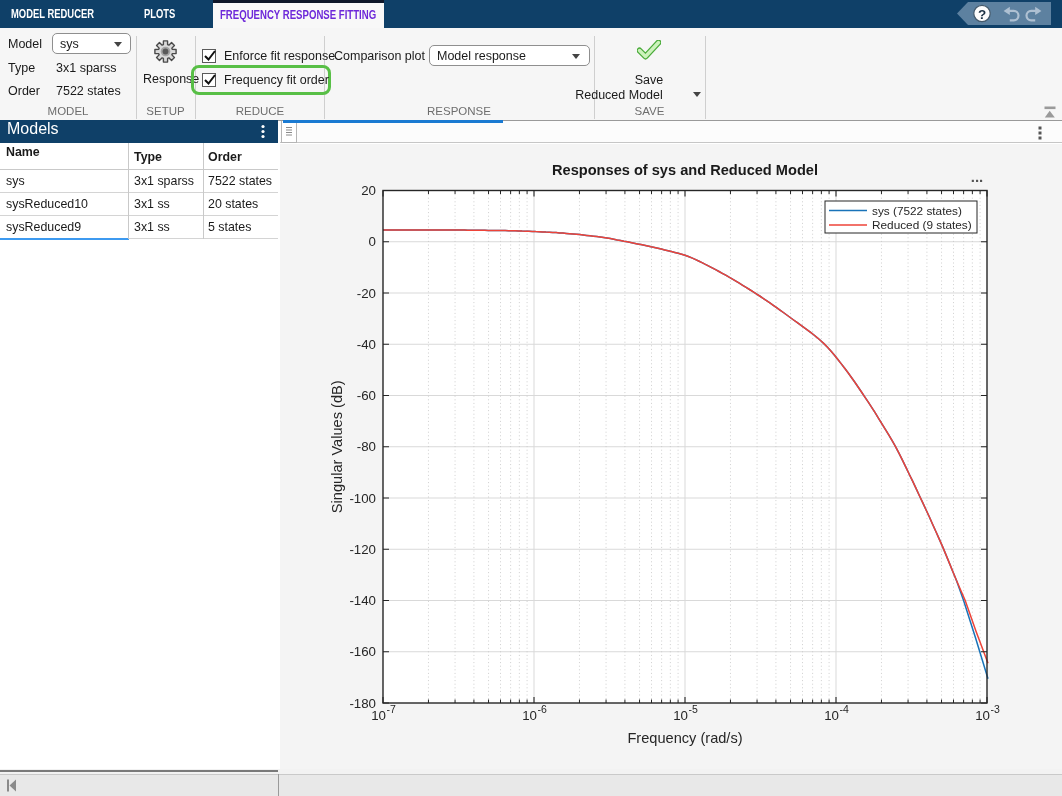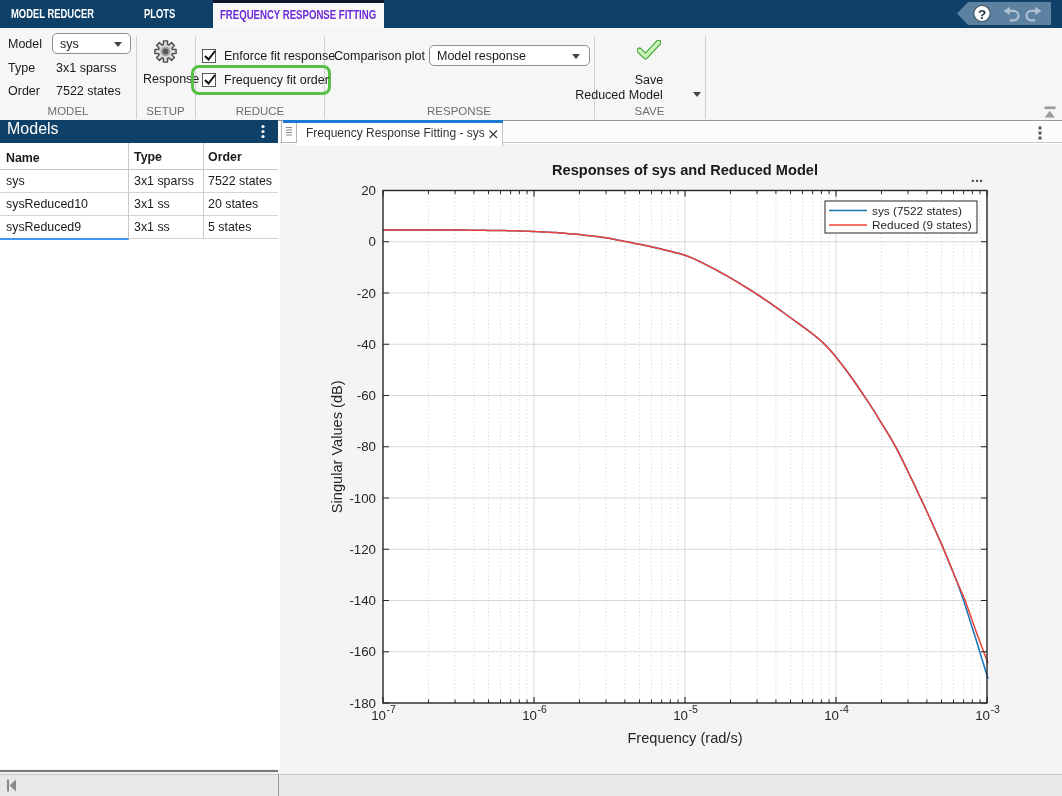--- a/index.html
+++ b/index.html
@@ -125,21 +125,21 @@
   <svg style="position:absolute;left:256px;top:4px" width="14" height="15">
         <g fill="#fff">
           <circle cx="7" cy="2.5" r="1.6"></circle>
           <circle cx="7" cy="7.5" r="1.6"></circle>
           <circle cx="7" cy="12.5" r="1.6"></circle>
         </g>
       </svg>
 </div>
 <div class="abs" id="mtable">
   <div class="trow" style="top:0;height:27px;border-bottom:1px solid #c9c9c9;font-weight:bold">
-    <span class="c1" style="top:8px">Name</span>
+    <span class="c1" style="top:2px">Name</span>
         <span class="c2" style="top:7px">Type</span>
         <span class="c3" style="top:7px">Order</span>
       </div>
   <div class="trow" style="top:27px">
         <span class="c1">sys</span>
         <span class="c2">3x1 sparss</span>
         <span class="c3">7522 states</span>
       </div>
   <div class="trow" style="top:50px">
         <span class="c1">sysReduced10</span>
@@ -154,26 +154,20 @@
   <div class="abs" style="left:0;top:95px;width:129px;height:2px;background:#3d9af0"></div>
   <div class="abs" style="left:128px;top:0;width:1px;height:96px;background:#c9c9c9"></div>
   <div class="abs" style="left:203px;top:0;width:1px;height:96px;background:#c9c9c9"></div>
 </div>
 <div class="abs" id="docstrip"></div>
 <div class="abs" id="hambox"><svg width="14" height="20">
         <g stroke="#8a8a8a" stroke-width="1">
           <path d="M4 6.5h6M4 9h6M4 11.5h6M4 14h6"></path>
         </g>
       </svg></div>
-<div class="abs" id="doctab">
-      <span style="position:absolute;left:9px;top:2.5px">Frequency Response Fitting - sys</span>
-  <svg style="position:absolute;left:190.5px;top:5.5px" width="11" height="11">
-        <path d="M1.5 1.5 L9 9 M9 1.5 L1.5 9" stroke="#444" stroke-width="1.3"></path>
-      </svg>
-</div>
 <div class="abs" id="bluestrip"></div>
 <svg class="abs" style="left:1036px;top:126px" width="8" height="14">
       <g fill="#555">
         <rect x="2.5" y="0.5" width="3" height="3"></rect>
         <rect x="2.5" y="5.5" width="3" height="3"></rect>
         <rect x="2.5" y="10.5" width="3" height="3"></rect>
       </g>
     </svg>
 <div class="abs" id="figure">
       <svg width="782" height="626" viewBox="0 0 782 626" style="display:block">

